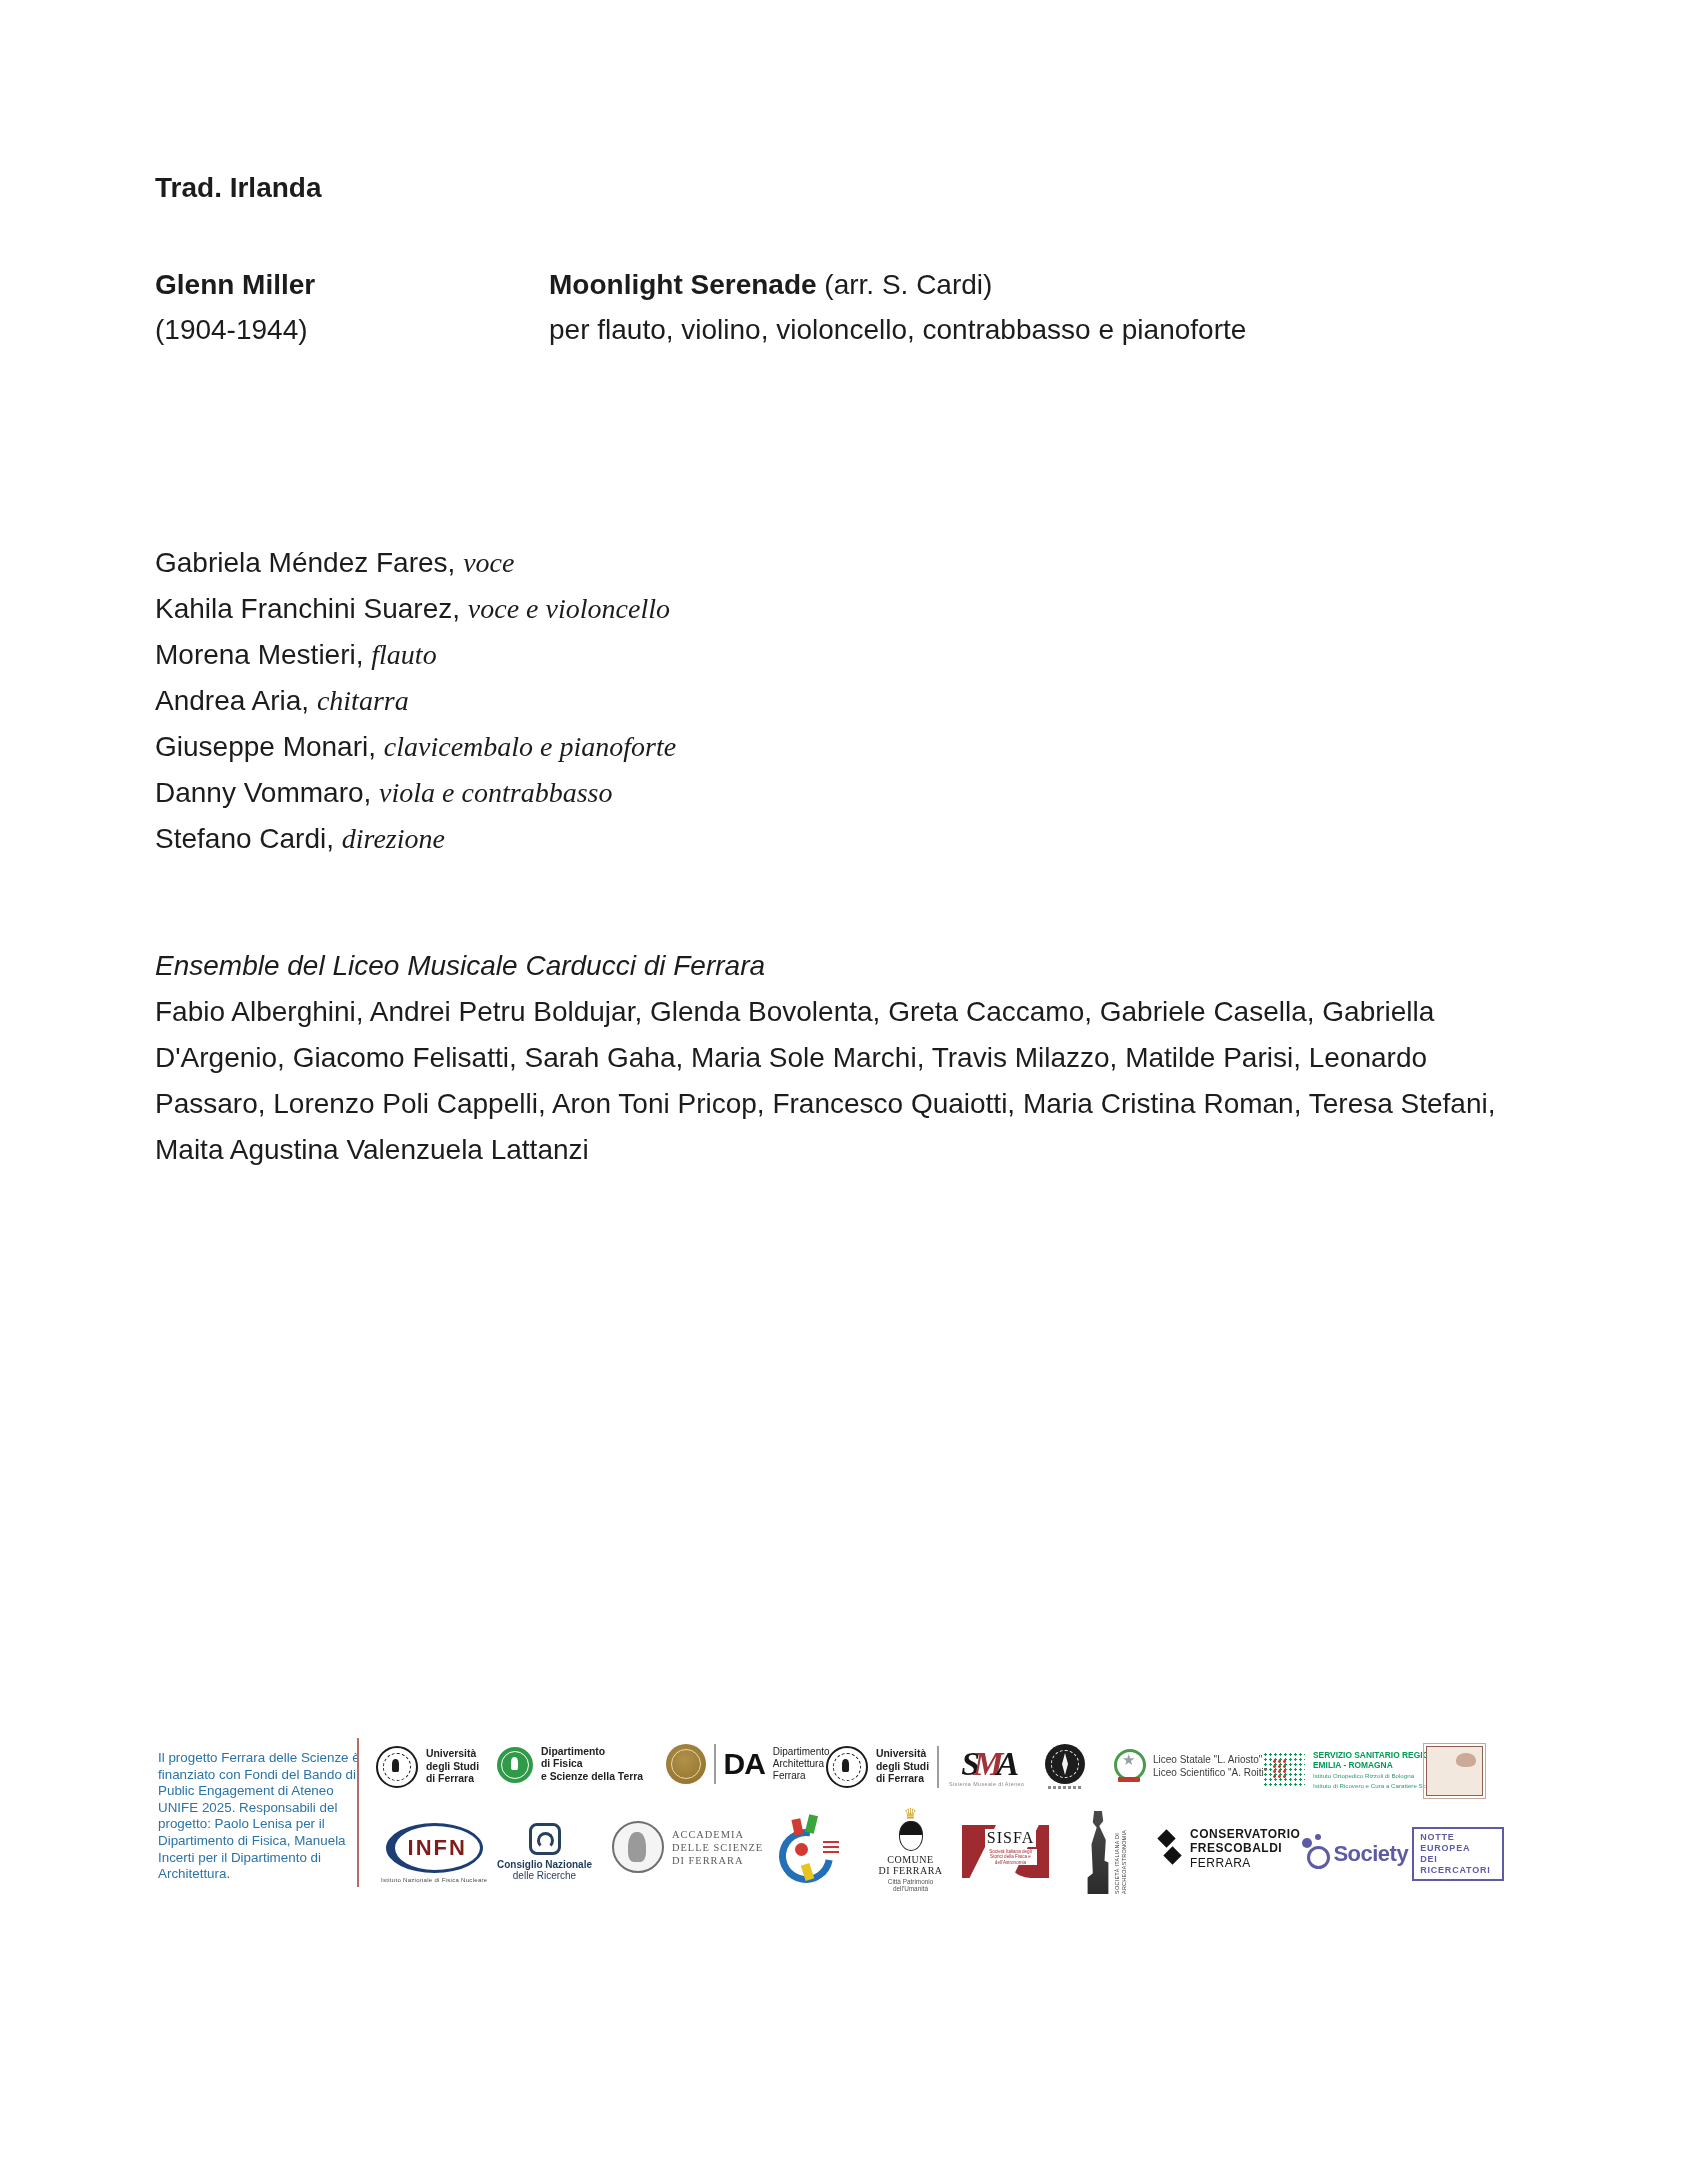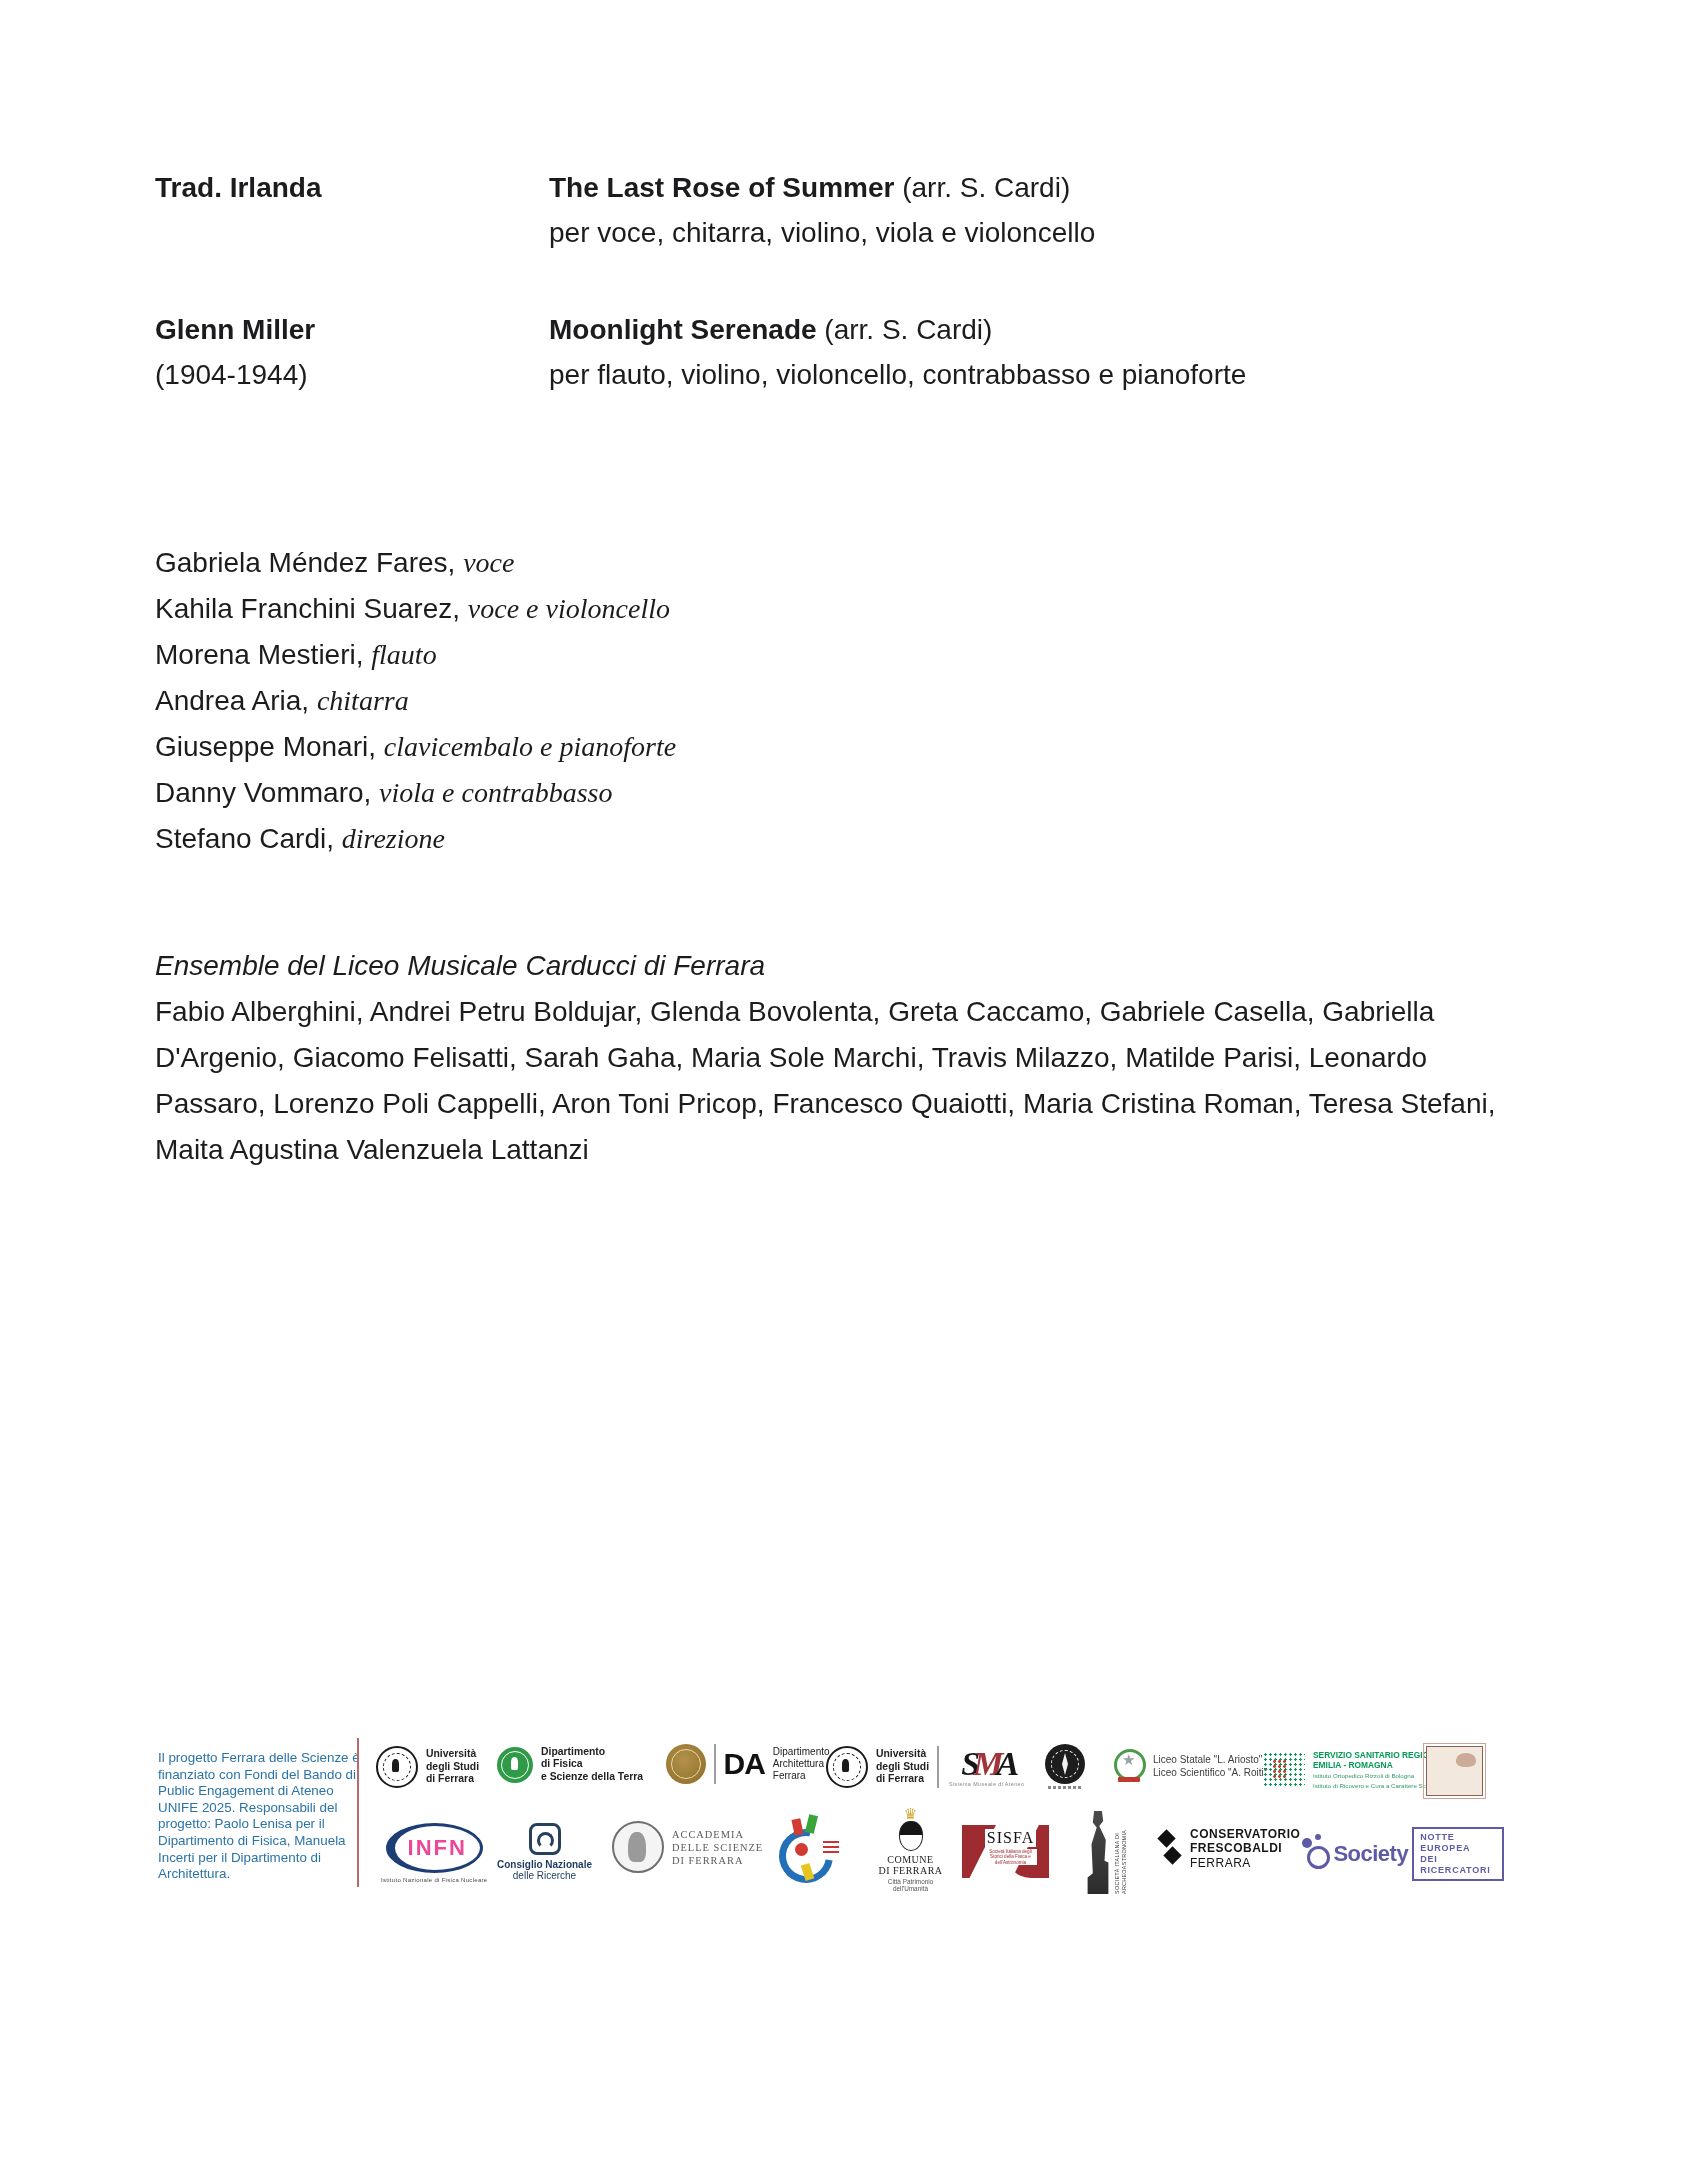--- a/index.html
+++ b/index.html
@@ -78,21 +78,21 @@
              background:#f3e8de;position:relative;flex:none;}
   .engraving::before{content:"";position:absolute;inset:4px;
              background:repeating-linear-gradient(100deg,#b98а76 0 1px,transparent 1px 4px),
                         repeating-linear-gradient(10deg,#a9765f 0 1px,transparent 1px 5px);opacity:.7;}
   .engraving::after{content:"";position:absolute;right:6px;top:6px;width:20px;height:14px;background:#a9765f;border-radius:50% 50% 40% 40%;opacity:.55;}
 
   
   .infn-wrap{display:flex;flex-direction:column;align-items:center;}
   .infn-ell{width:85px;height:44px;border:3px solid #1d3e74;border-left-width:9px;border-radius:50%;
             display:flex;align-items:center;justify-content:center;}
-  .infn-txt{font-size:22px;font-weight:700;letter-spacing:2px;color:#ec4899;}
+  .infn-txt{font-size:22px;font-weight:700;letter-spacing:2px;color:#7f1d1d;}
   .infn-cap{font-size:6px;color:#4a4a4a;margin-top:4px;letter-spacing:0.3px;}
 
   
   .cnr-wrap{display:flex;flex-direction:column;align-items:center;}
   .cnr-mark{width:26px;height:26px;border:3px solid #27405e;border-radius:8px;position:relative;}
   .cnr-mark::after{content:"";position:absolute;left:5px;top:6px;width:11px;height:11px;border:3px solid #27405e;border-radius:50%;border-bottom-color:transparent;}
   .cnr-t1{font-size:10px;font-weight:700;color:#1d3a5f;margin-top:4px;}
   .cnr-t2{font-size:10px;font-weight:400;color:#1d3a5f;}
 
   
@@ -171,27 +171,20 @@
 </head>
 <body>
 
 <div class="page">
 
   <div class="program">
     <div class="prog-row">
       <div>
         <div class="bold">Trad. Irlanda</div>
       </div>
-      <div>
-        <div>
-          <span class="bold">The Last Rose of Summer</span>
-          <span class="arr">(arr. S. Cardi)</span>
-        </div>
-        <div>per voce, chitarra, violino, viola e violoncello</div>
-      </div>
     </div>
     <div class="prog-row second">
       <div>
         <div class="bold">Glenn Miller</div>
         <div>(1904-1944)</div>
       </div>
       <div>
         <div>
           <span class="bold">Moonlight Serenade</span>
           <span class="arr">(arr. S. Cardi)</span>

